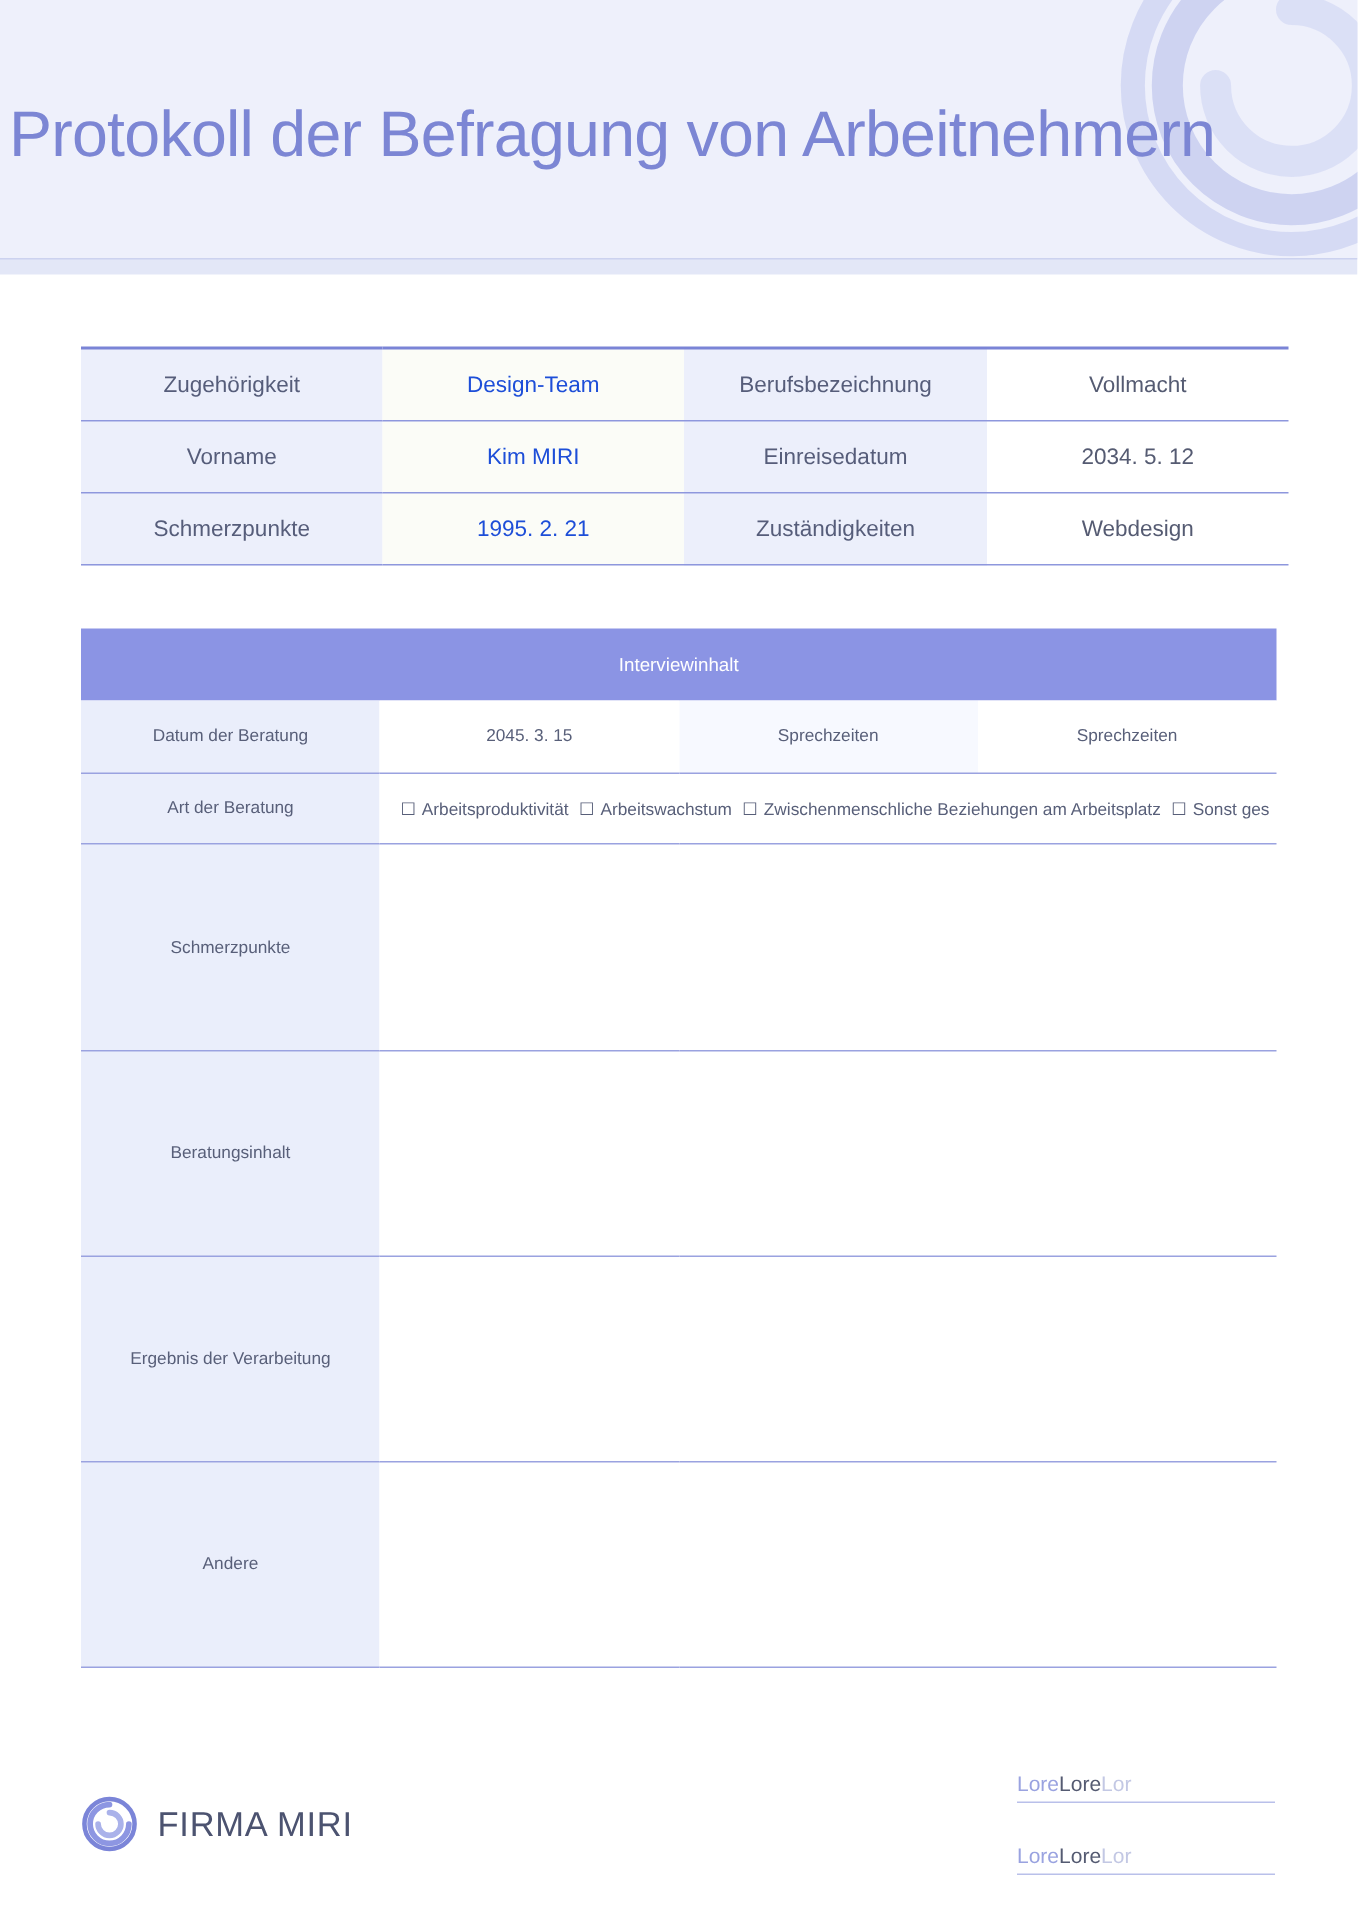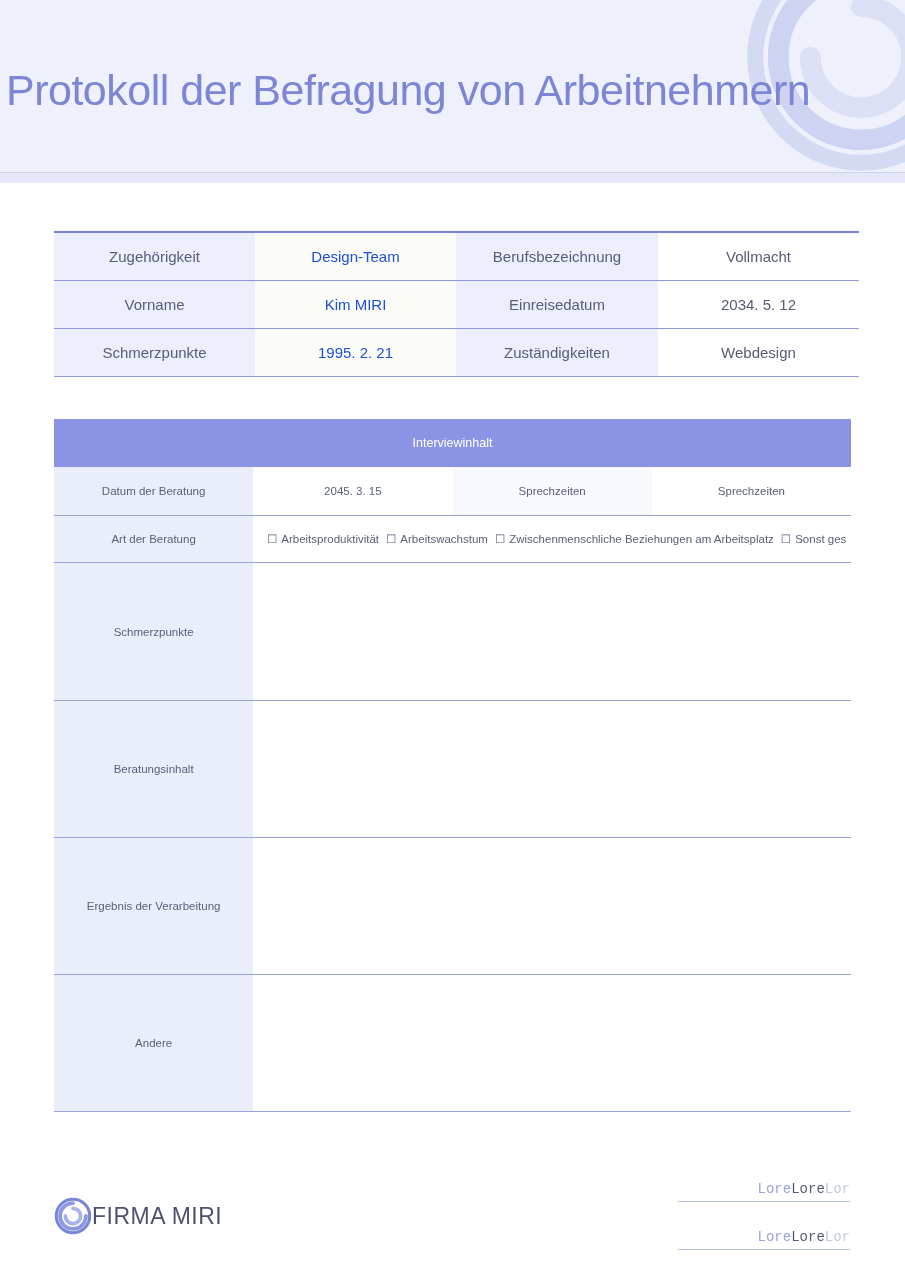--- a/index.html
+++ b/index.html
@@ -149,40 +149,40 @@
     top: 1155px;
     width: 905px;
     height: 125px;
   }
   .brand {
     position: absolute;
     left: 54px;
     top: 42px;
     display: flex;
     align-items: center;
+    gap: 13px;
   }
   .brand-name {
     font-size: 23px;
     letter-spacing: 0.5px;
     color: #4c5370;
   }
   .sign-block {
     position: absolute;
     right: 55px;
     top: 8px;
     width: 172px;
   }
   .sign-row {
     display: flex;
     align-items: flex-end;
-    justify-content: flex-end;
+    justify-content: flex-start;
     border-bottom: 1px solid #b9c0ea;
     height: 34px;
     padding-bottom: 4px;
-    font-family: Liberation Mono, monospace;
   }
   .sign-row + .sign-row { margin-top: 9px; }
   .s-a { font-size: 14px; color: #9aa3e0; }
   .s-b { font-size: 14px; color: #555b72; }
   .s-c { font-size: 14px; color: #c3c8e4; }
 </style>
 </head>
 <body>
 
 <div class="header">

